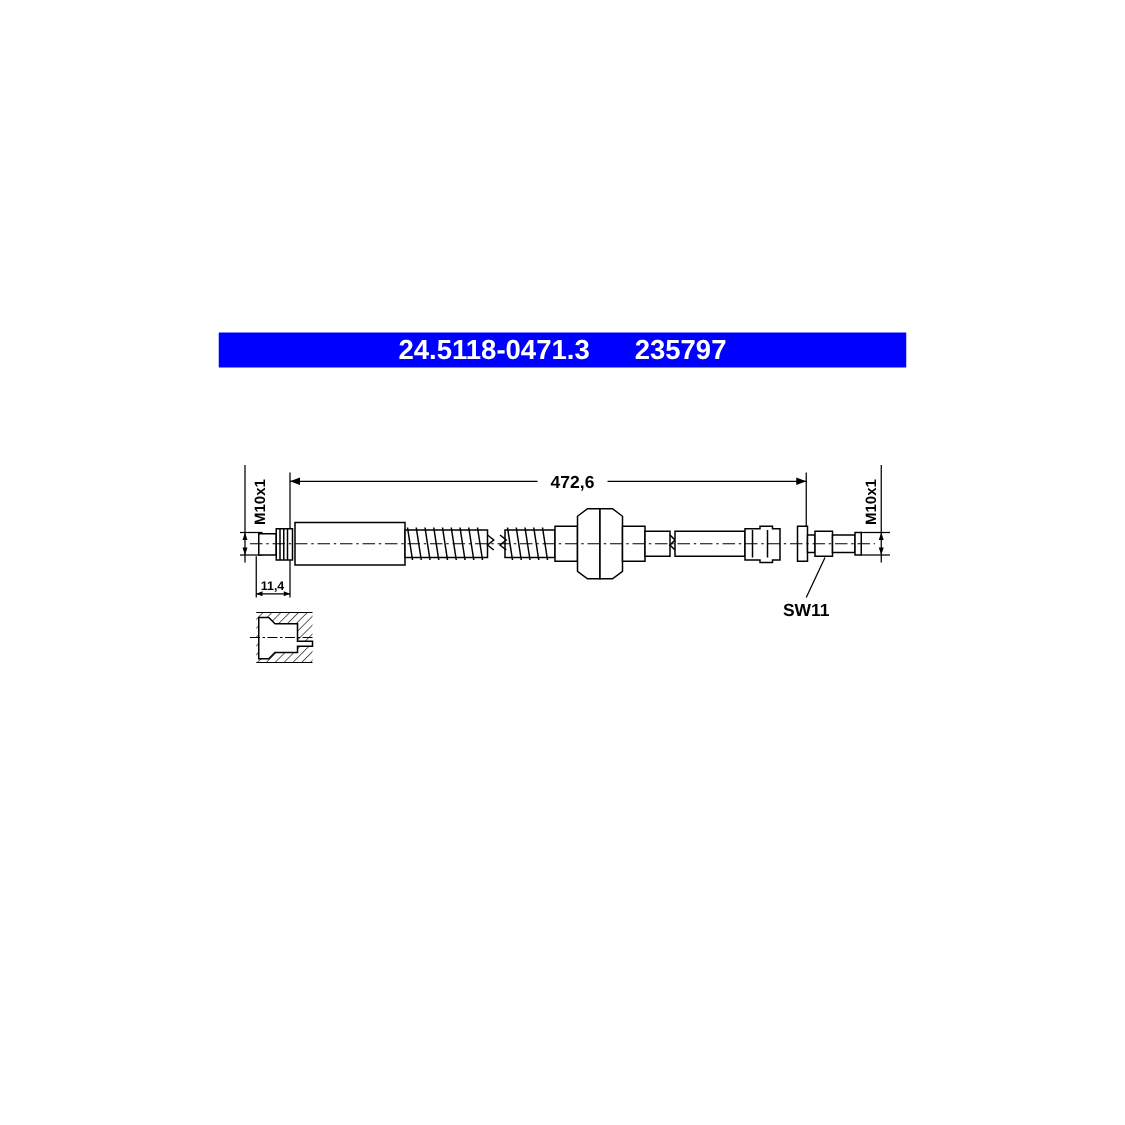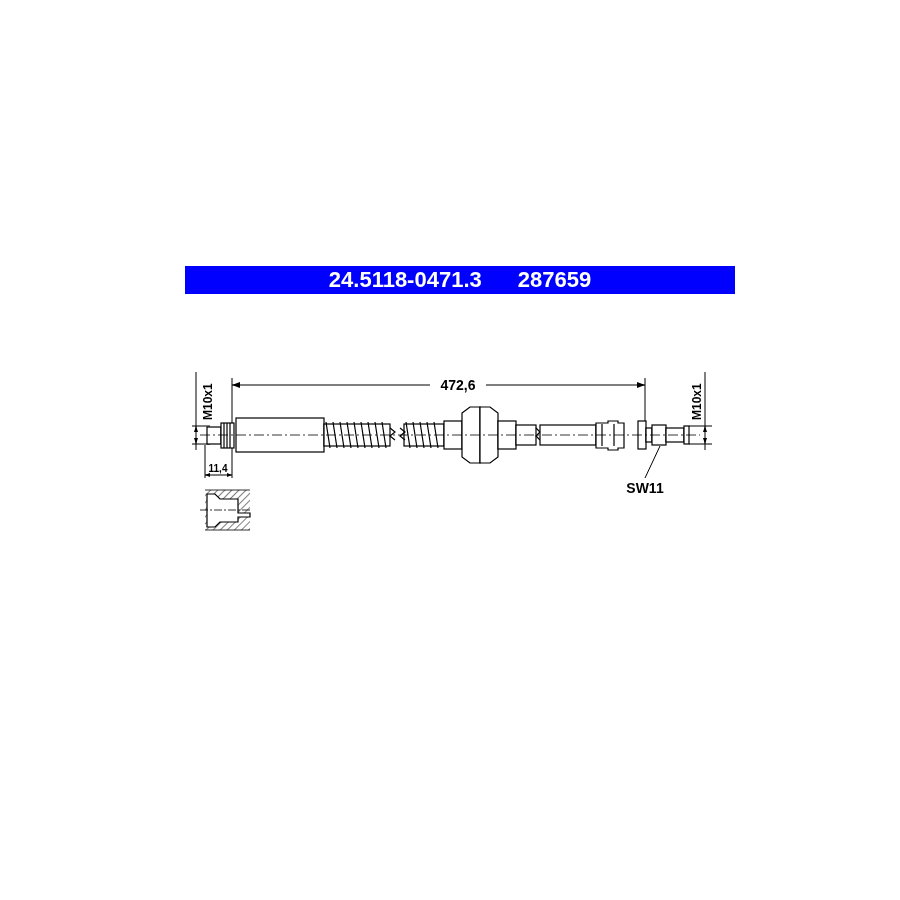--- a/index.html
+++ b/index.html
@@ -1,28 +1,28 @@
 <!DOCTYPE html>
 <html><head>
 <meta charset="utf-8">
 <style>
   html,body{margin:0;padding:0;background:#ffffff;}
   body{width:900px;height:900px;position:relative;overflow:hidden;font-family:"Liberation Sans",sans-serif;}
-  .banner{position:absolute;left:185px;top:266px;width:550px;height:28px;background:#0000ff;color:#ffffff;
+  .banner{position:absolute;left:175px;top:266px;width:550px;height:28px;background:#0000ff;color:#ffffff;
     font-weight:bold;font-size:22px;display:flex;justify-content:center;align-items:center;gap:36px;letter-spacing:0px;}
   .banner span{line-height:28px;}
   svg{position:absolute;left:0;top:0;}
   .lbl{font-family:"Liberation Sans",sans-serif;font-weight:bold;fill:#000;}
 </style>
 </head>
 <body>
 
 <div class="banner">
   <span>24.5118-0471.3</span>
-  <span>287659</span>
+  <span>235797</span>
 </div>
 
 <svg width="900" height="900" viewBox="0 0 900 900">
   <defs>
     <pattern id="hatch" width="5" height="5" patternUnits="userSpaceOnUse" patternTransform="rotate(45)">
       <line x1="0" y1="0" x2="0" y2="5" stroke="#000" stroke-width="1"></line>
     </pattern>
   </defs>
 
   <g>

